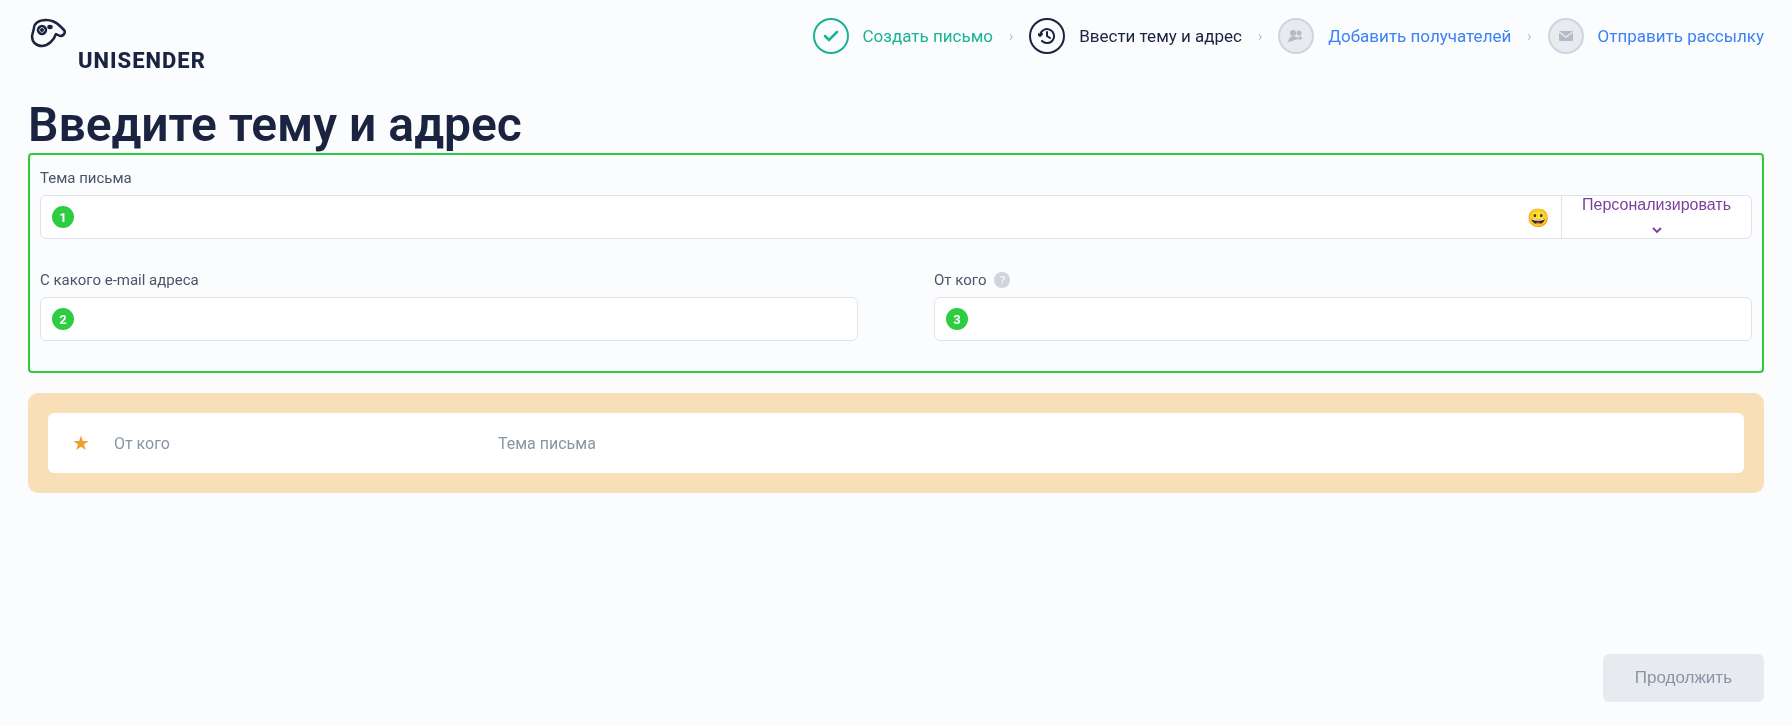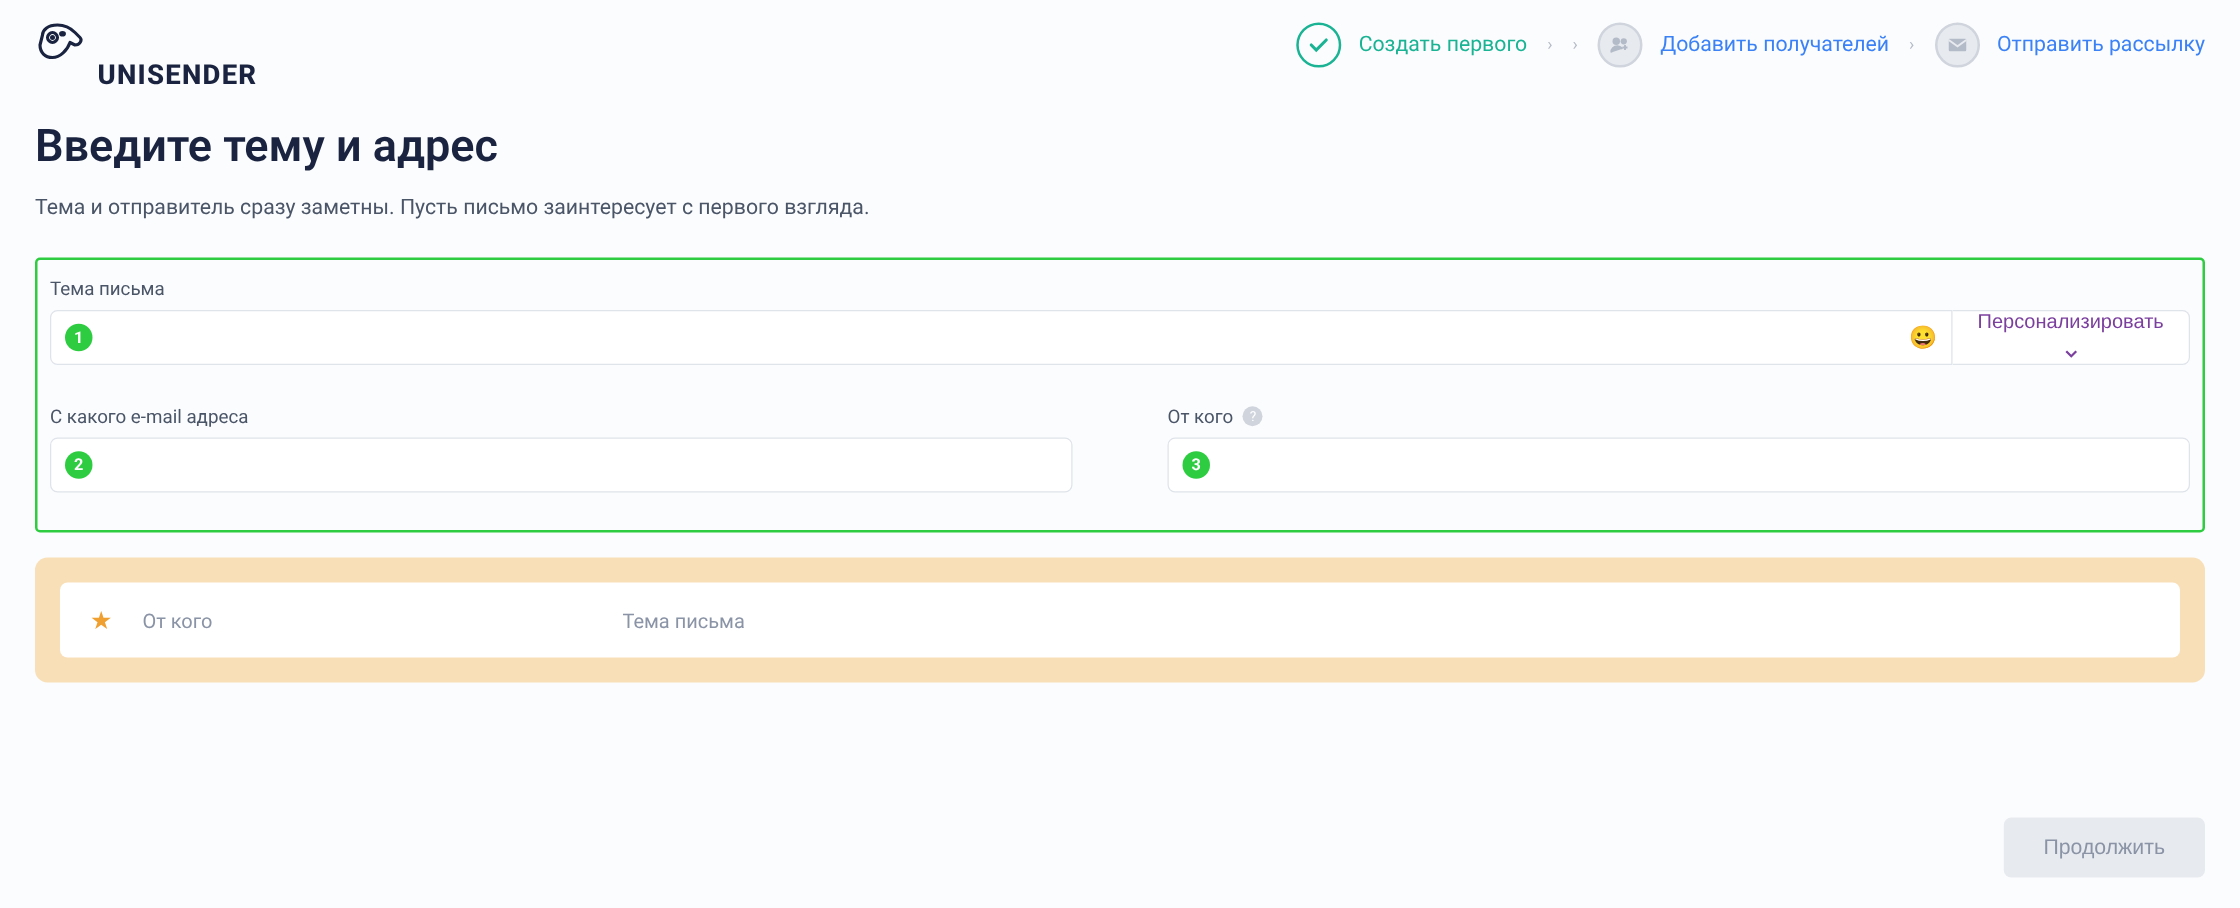--- a/index.html
+++ b/index.html
@@ -16,21 +16,21 @@
     .step-icon.done { border-color: #1ab394; color: #1ab394; }
     .step-icon.active { border-color: #1a2440; color: #1a2440; }
     .step-icon.pending { border-color: #cfd4dd; background: #e7eaef; color: #b4bbc8; }
     .step-label { font-size: 17px; }
     .step-label.done { color: #1ab394; }
     .step-label.active { color: #1a2440; }
     .step-label.pending { color: #3b82f6; }
     .step-sep { color: #b4bbc8; font-size: 14px; }
     
     .content { padding: 24px 28px; }
-    .page-title { font-size: 36px; font-weight: 600; color: #1a2440; margin-bottom: 18px; }
+    .page-title { font-size: 48px; font-weight: 600; color: #1a2440; }
     .page-subtitle { font-size: 17px; color: #4a5568; margin-bottom: 30px; }
     
     .highlight-box { border: 2px solid #2ecc40; border-radius: 4px; padding: 14px 10px 30px; margin-bottom: 20px; }
     
     .form-label { font-size: 15px; color: #4a5568; margin-bottom: 8px; display: flex; align-items: center; gap: 8px; }
     .help-icon { width: 16px; height: 16px; border-radius: 50%; background: #cfd4dd; color: #fff; font-size: 11px; display: inline-flex; align-items: center; justify-content: center; }
     
     .subject-row { display: flex; gap: 0; }
     .subject-input-wrap { flex: 1; position: relative; }
     .subject-input { width: 100%; height: 44px; border: 1px solid #dfe3ea; border-radius: 6px 0 0 6px; padding: 0 46px 0 48px; font-size: 16px; outline: none; }
@@ -65,23 +65,31 @@
     <span class="logo-text">UNISENDER</span>
   </div>
 
   <div class="stepper">
     <div class="step">
       <div class="step-icon done">
         <svg width="18" height="18" viewBox="0 0 18 18">
             <path d="M3 9 L7 13 L15 5" fill="none" stroke="#1ab394" stroke-width="2.5" stroke-linecap="round"></path>
           </svg>
       </div>
-      <span class="step-label done">Создать первого</span>
+      <span class="step-label done">Создать письмо</span>
     </div>
     <span class="step-sep">›</span>
+    <div class="step">
+      <div class="step-icon active">
+        <svg width="18" height="18" viewBox="0 0 18 18">
+            <path d="M2 9 A7 7 0 1 1 4 14 M2 9 L0 7 M2 9 L4 7 M9 5 L9 9 L12 11" fill="none" stroke="#1a2440" stroke-width="2" stroke-linecap="round"></path>
+          </svg>
+      </div>
+      <span class="step-label active">Ввести тему и адрес</span>
+    </div>
     <span class="step-sep">›</span>
     <div class="step">
       <div class="step-icon pending">
         <svg width="18" height="18" viewBox="0 0 18 18">
             <circle cx="6" cy="6" r="3" fill="#b4bbc8"></circle>
             <circle cx="12" cy="6" r="2.5" fill="#b4bbc8"></circle>
             <path d="M2 15 C2 12 4 10 7 10 C9 10 10 11 11 12 M13 9 L13 13 M11 11 L15 11" fill="#b4bbc8" stroke="#b4bbc8" stroke-width="1.5"></path>
           </svg>
       </div>
       <span class="step-label pending">Добавить получателей</span>
@@ -94,21 +102,20 @@
             <path d="M2 5 L9 10 L16 5" fill="none" stroke="#e7eaef" stroke-width="1.5"></path>
           </svg>
       </div>
       <span class="step-label pending">Отправить рассылку</span>
     </div>
   </div>
 </div>
 
 <div class="content">
   <h1 class="page-title">Введите тему и адрес</h1>
-  <p class="page-subtitle">Тема и отправитель сразу заметны. Пусть письмо заинтересует с первого взгляда.</p>
 
   <div class="highlight-box">
     <div class="form-label">Тема письма</div>
     <div class="subject-row">
       <div class="subject-input-wrap">
         <span class="subject-badge">1</span>
         <input class="subject-input" type="text" value="" style="">
         <span class="emoji-btn">😀</span>
       </div>
       <button class="personalize-btn">

